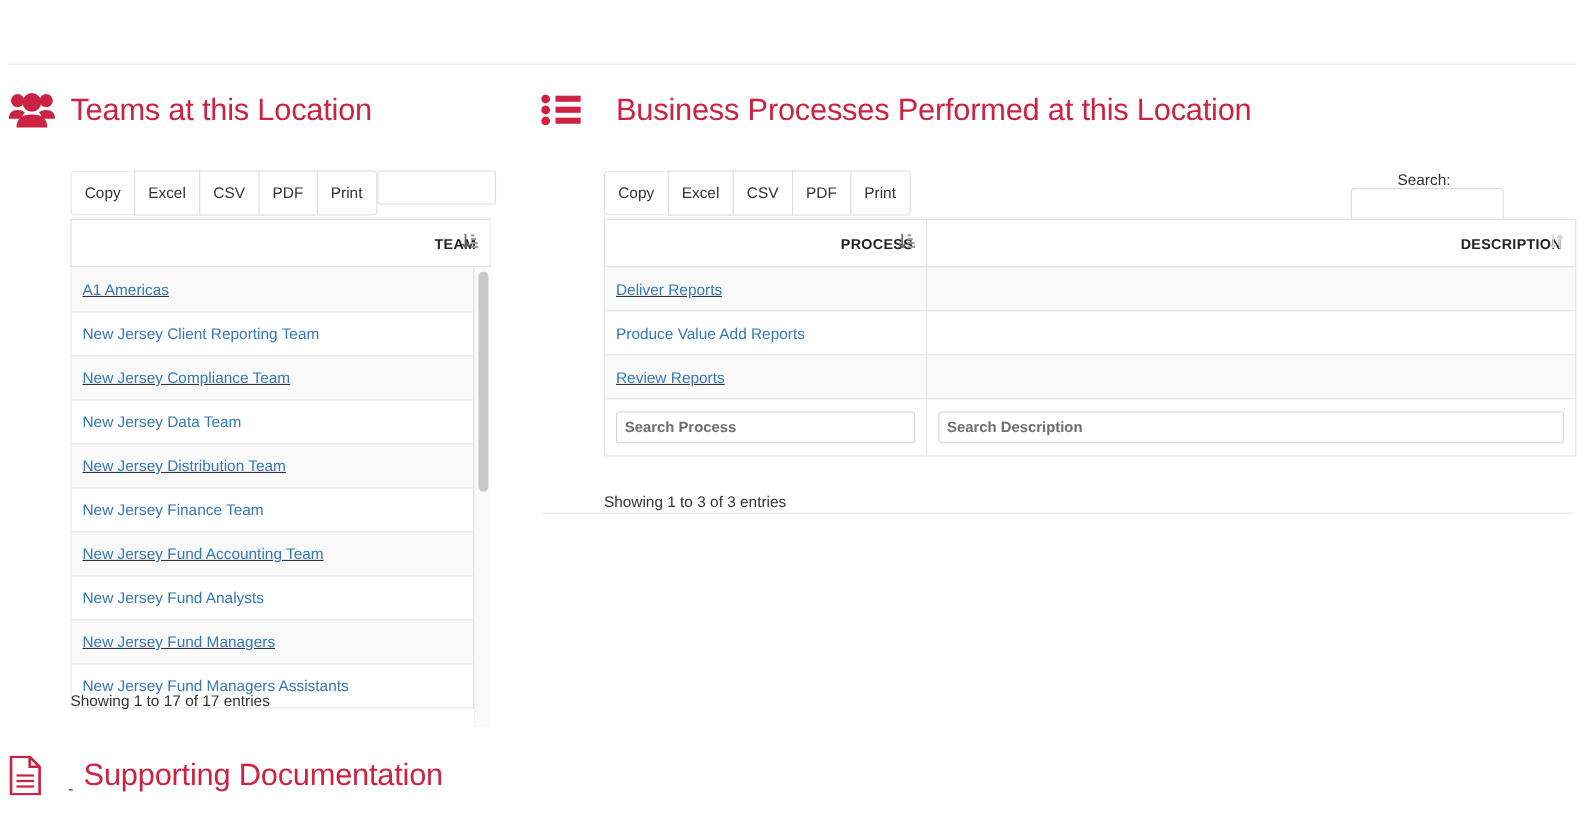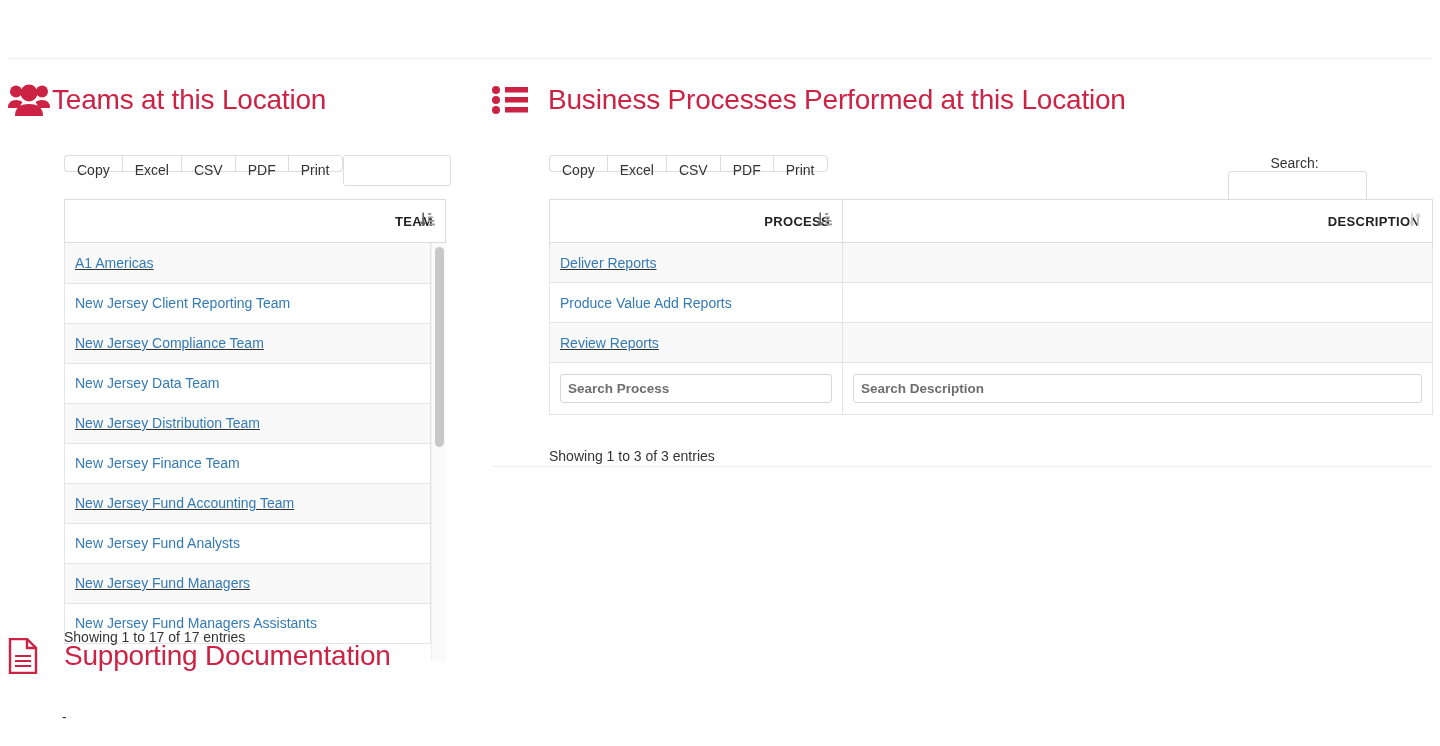--- a/index.html
+++ b/index.html
@@ -30,41 +30,41 @@
     left: 8px; top: 58px;
     width: 1424px; height: 1px;
     background: #ececec;
   }
 
   
   .section-head {
     position: absolute;
     display: flex;
     align-items: center;
-    gap: 0px;
+    gap: 12px;
   }
   .section-head .heading-text {
     color: #cc2244;
     font-size: 28px;
     font-weight: normal;
     white-space: nowrap;
     letter-spacing: -0.2px;
   }
   .sec-icon { display:inline-block; flex: 0 0 auto; }
 
   
   .dt-buttons { position: absolute; display: flex; }
   .dt-btn {
     font-size: 14px;
     color: #333;
     background: #fff;
     border: 1px solid #dddddd;
     border-right: none;
     padding: 6px 12px 7px 12px;
-    height: 17px;
+    height: 41px;
     line-height: 17px;
     cursor: pointer;
     white-space: nowrap;
   }
   .dt-btn:first-child { border-radius: 4px 0 0 4px; }
   .dt-btn:last-child { border-right: 1px solid #ddd; border-radius: 0 4px 4px 0; }
 
   
   .filter-wrap { position: absolute; display: flex; align-items: center; }
   .filter-label { font-size: 14px; color: #333; margin-right: 6px; white-space: nowrap; }
@@ -349,21 +349,21 @@
           </td>
         </tr>
       </tfoot>
     </table>
   </div>
 
   <div class="dt-info" style="left:549px; top:448px;">Showing 1 to 3 of 3 entries</div>
 
   <div class="hrule" style="left:493px; top:466px; width:939px;"></div>
 
-  <div class="section-head" style="left:8px; top:636px;">
+  <div class="section-head" style="left:8px; top:685px;">
     <span class="sec-icon" style="width:56px;height:40px;display:inline-flex;align-items:center;">
       <svg width="30" height="36" viewBox="0 0 30 36" xmlns="http://www.w3.org/2000/svg">
         <path d="M2 1 H19 L28 10 V35 H2 Z" fill="none" stroke="#cc2244" stroke-width="2.4"></path>
         <path d="M19 1 V10 H28" fill="none" stroke="#cc2244" stroke-width="2.4"></path>
         <rect x="7" y="17" width="16" height="2" fill="#cc2244"></rect>
         <rect x="7" y="22" width="16" height="2" fill="#cc2244"></rect>
         <rect x="7" y="27" width="16" height="2" fill="#cc2244"></rect>
       </svg>
     </span>
     <span class="heading-text">Supporting Documentation</span>

